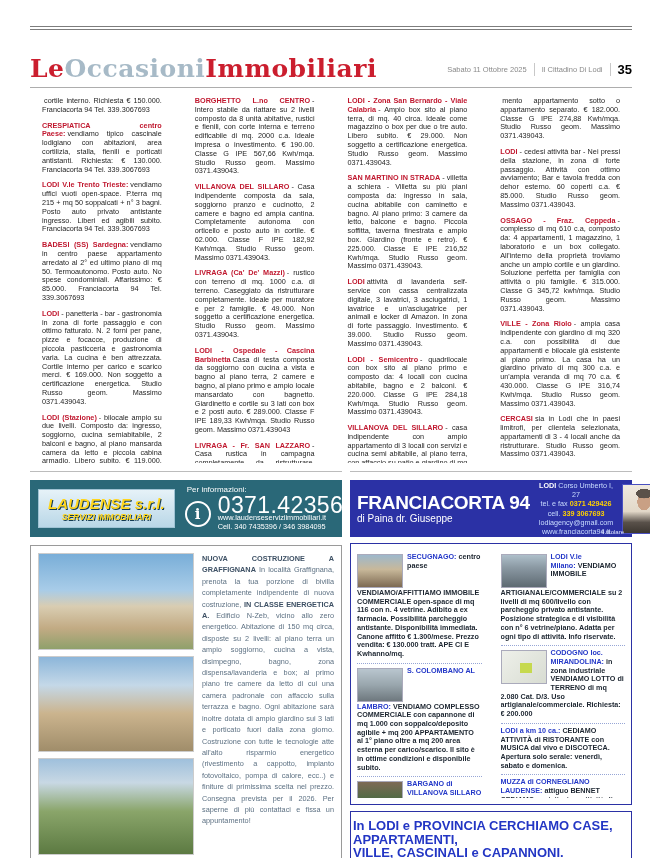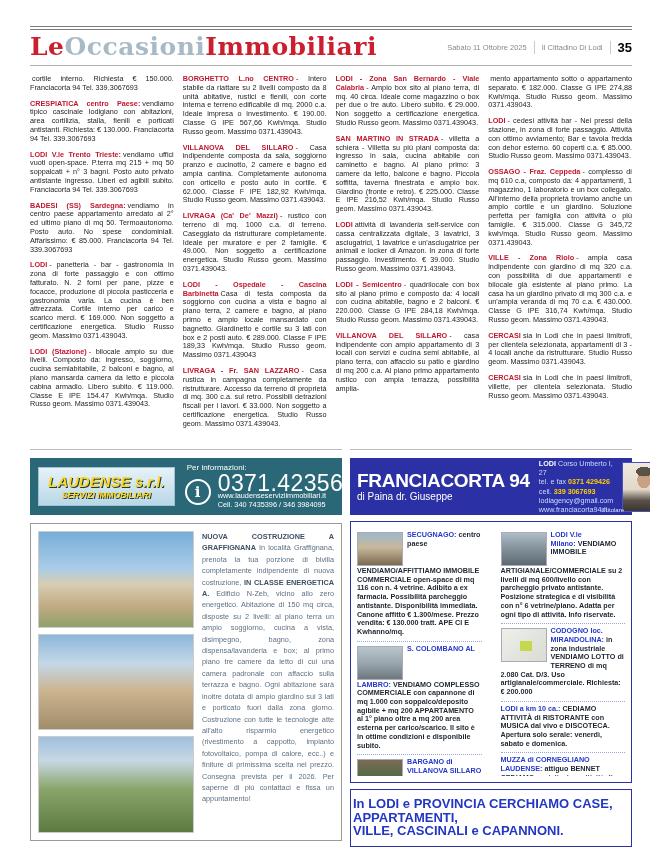--- a/index.html
+++ b/index.html
@@ -1,29 +1,29 @@
 <!DOCTYPE html>
 <html><head>
 <meta charset="utf-8">
 <style>
   html,body{margin:0;padding:0;background:#e9e9e9;}
   .page{position:relative;width:650px;height:858px;background:#ffffff;box-sizing:border-box;
         padding:26px 18px 0 30px;font-family:"Liberation Sans",sans-serif;overflow:hidden;}
   
   .toprule{border-top:1px solid #7d7d7d;border-bottom:1px solid #7d7d7d;height:2px;}
-  .mastrow{display:flex;justify-content:space-between;align-items:flex-end;padding:3px 0 5px;border-bottom:1px solid #adadad;}
+  .mastrow{display:flex;justify-content:space-between;align-items:flex-end;padding:3px 0 5px;border-bottom:1px solid #adadad;margin-top:22px;}
   .masthead{font-family:"DejaVu Serif",serif;font-weight:bold;font-size:25px;line-height:27px;letter-spacing:0.5px;white-space:nowrap;}
   .mh-red{color:#cb1e2e;} .mh-gray{color:#a7bac7;}
   .hright{display:flex;align-items:center;gap:7px;font-size:7.5px;color:#8a8a8a;padding-bottom:5px;}
   .vdiv{width:1px;height:13px;background:#c8c8c8;}
   .pagenum{font-size:13px;font-weight:bold;color:#000000;}
   
   .cols{display:flex;gap:9px;margin-top:9px;height:366px;overflow:hidden;}
   .col{flex:1 1 0;overflow:hidden;}
-  .ad{margin:0 0 7px;font-size:7.25px;line-height:8.8px;text-align:justify;color:#1e1e1e;}
+  .ad{margin:0 12px 7px;font-size:7.25px;line-height:8.8px;text-align:justify;color:#1e1e1e;}
   .adh{font-weight:bold;color:#c0182f;padding-right:2px;}
   
   .bottom{display:flex;gap:8px;margin-top:8px;}
   .bleft{width:312px;} .bright{width:282px;}
   .rule{border-top:1px solid #bcbcbc;margin-bottom:8px;}
   
   .laudense{background:#2a6878;height:57px;display:flex;align-items:center;gap:10px;padding:0 8px;box-sizing:border-box;}
   .laud-box{background:linear-gradient(180deg,#e6f2f8,#b9d7e7);border:1px solid #9fc3d4;padding:5px 9px;text-align:center;}
   .laud-name{font-size:15px;font-style:italic;font-weight:bold;color:#ffd51c;text-shadow:1px 1px 0 #123a52;white-space:nowrap;}
   .laud-sub{font-size:8.5px;font-style:italic;font-weight:bold;color:#ffd51c;text-shadow:1px 1px 0 #123a52;white-space:nowrap;}
@@ -41,21 +41,21 @@
   .gimg{flex:1;border:1px solid #ccc;}
   .g1{background:linear-gradient(180deg,#79aed8 0%,#a8cce8 38%,#d9cdb2 55%,#c2ab84 78%,#8fa06b 100%);}
   .g2{background:linear-gradient(180deg,#8cb6da 0%,#c4d8e8 30%,#cbb48e 60%,#a08d6a 100%);}
   .g3{background:linear-gradient(180deg,#9fc0dc 0%,#c8d8e4 25%,#8aa56a 55%,#5c7a42 100%);}
   .gtext{flex:1;font-size:7.3px;line-height:11.4px;text-align:justify;color:#5d7183;overflow:hidden;}
   .gtext b{color:#3d5064;}
   
   .franc{background:#2b31a5;height:57px;display:flex;align-items:center;gap:9px;padding:0 7px;box-sizing:border-box;color:#fff;position:relative;}
   .fr-name{font-size:19px;font-weight:bold;line-height:19px;letter-spacing:-0.3px;white-space:nowrap;}
   .fr-sub{font-size:10px;font-weight:normal;margin-top:1px;}
-  .fr-contact{font-size:7.2px;line-height:9.2px;flex:1;}
+  .fr-contact{font-size:7.2px;line-height:9.2px;flex:1;text-align:center;}
   .fc-lt{color:#c9dcff;} .fc-y{color:#ffd100;font-weight:bold;}
   .portrait{width:42px;height:48px;flex:0 0 auto;border:1px solid #4a50c0;
     background:
       radial-gradient(ellipse 13px 8px at 50% 18%, #5a5149 0%, #5a5149 60%, transparent 61%),
       radial-gradient(ellipse 11px 14px at 50% 35%, #c9a084 0%, #c9a084 60%, transparent 61%),
       linear-gradient(180deg,#efe9df 0%,#e2d8c8 55%,#59514a 78%,#3c3630 100%);}
   .fr-caption{position:absolute;right:8px;bottom:2px;font-size:6px;color:#dfe6ff;}
   
   .fads{border:1px solid #2b31a5;margin-top:6px;padding:6px;display:flex;gap:19px;height:262px;box-sizing:border-box;overflow:hidden;}
   .fcol{flex:1 1 0;overflow:hidden;}

